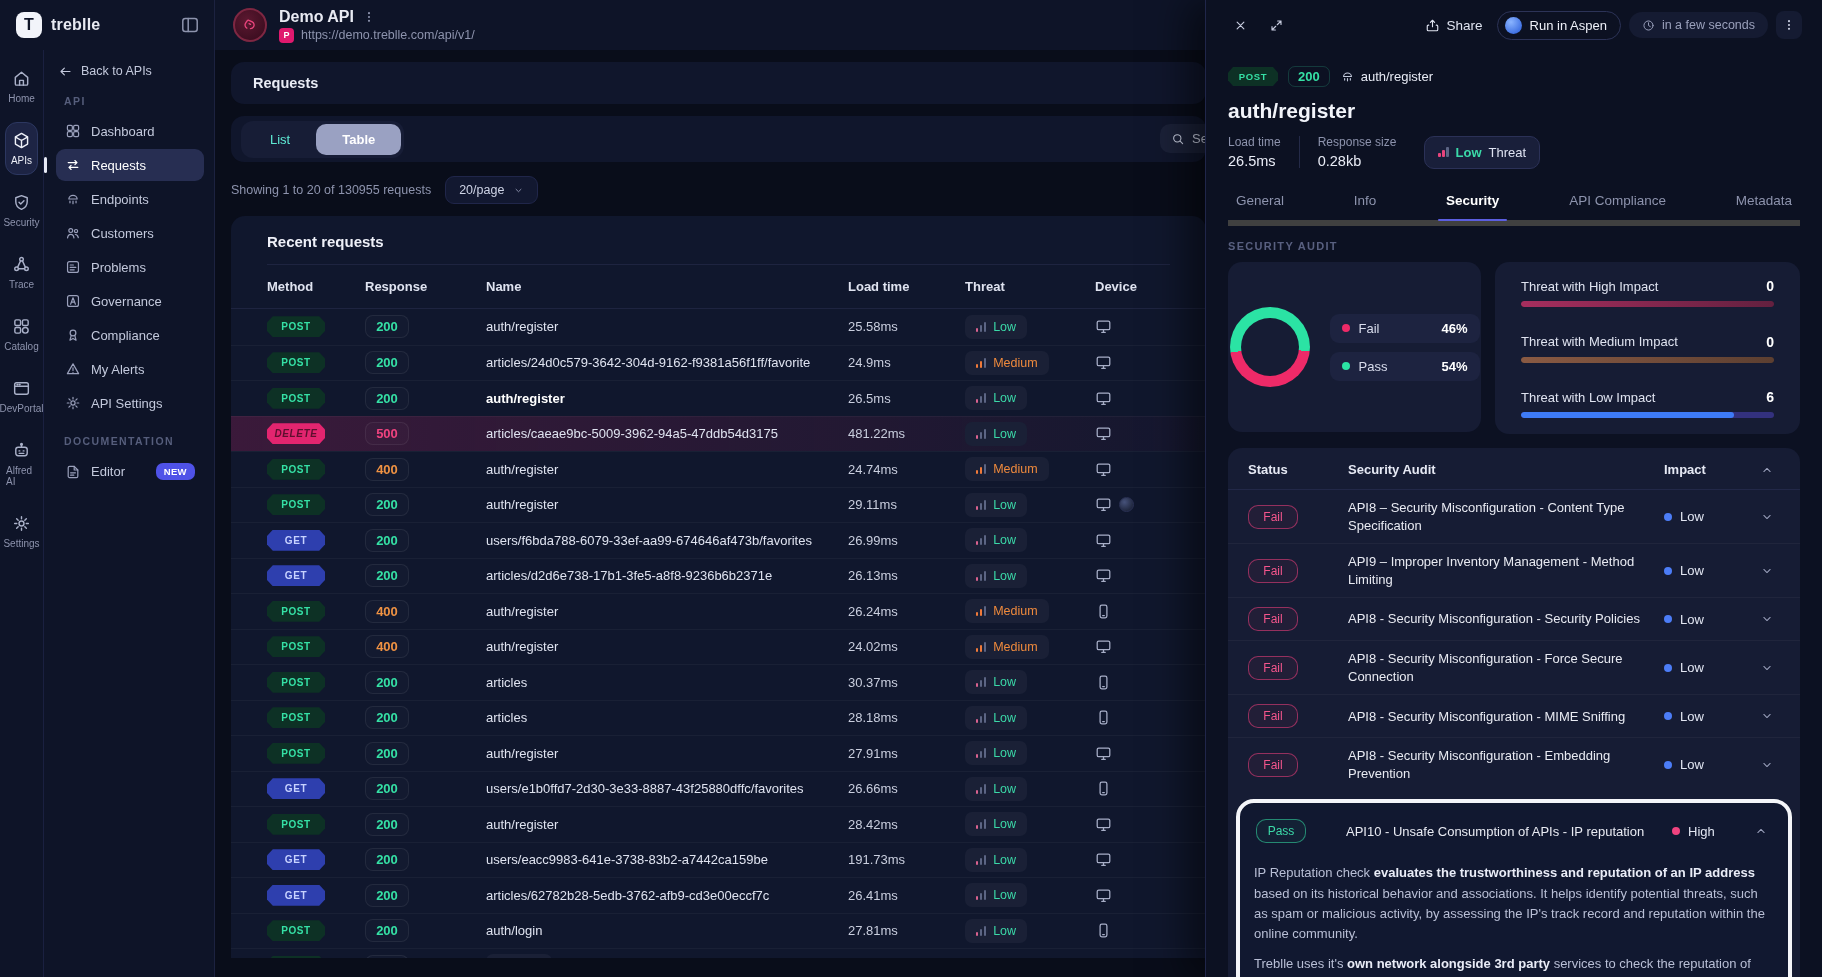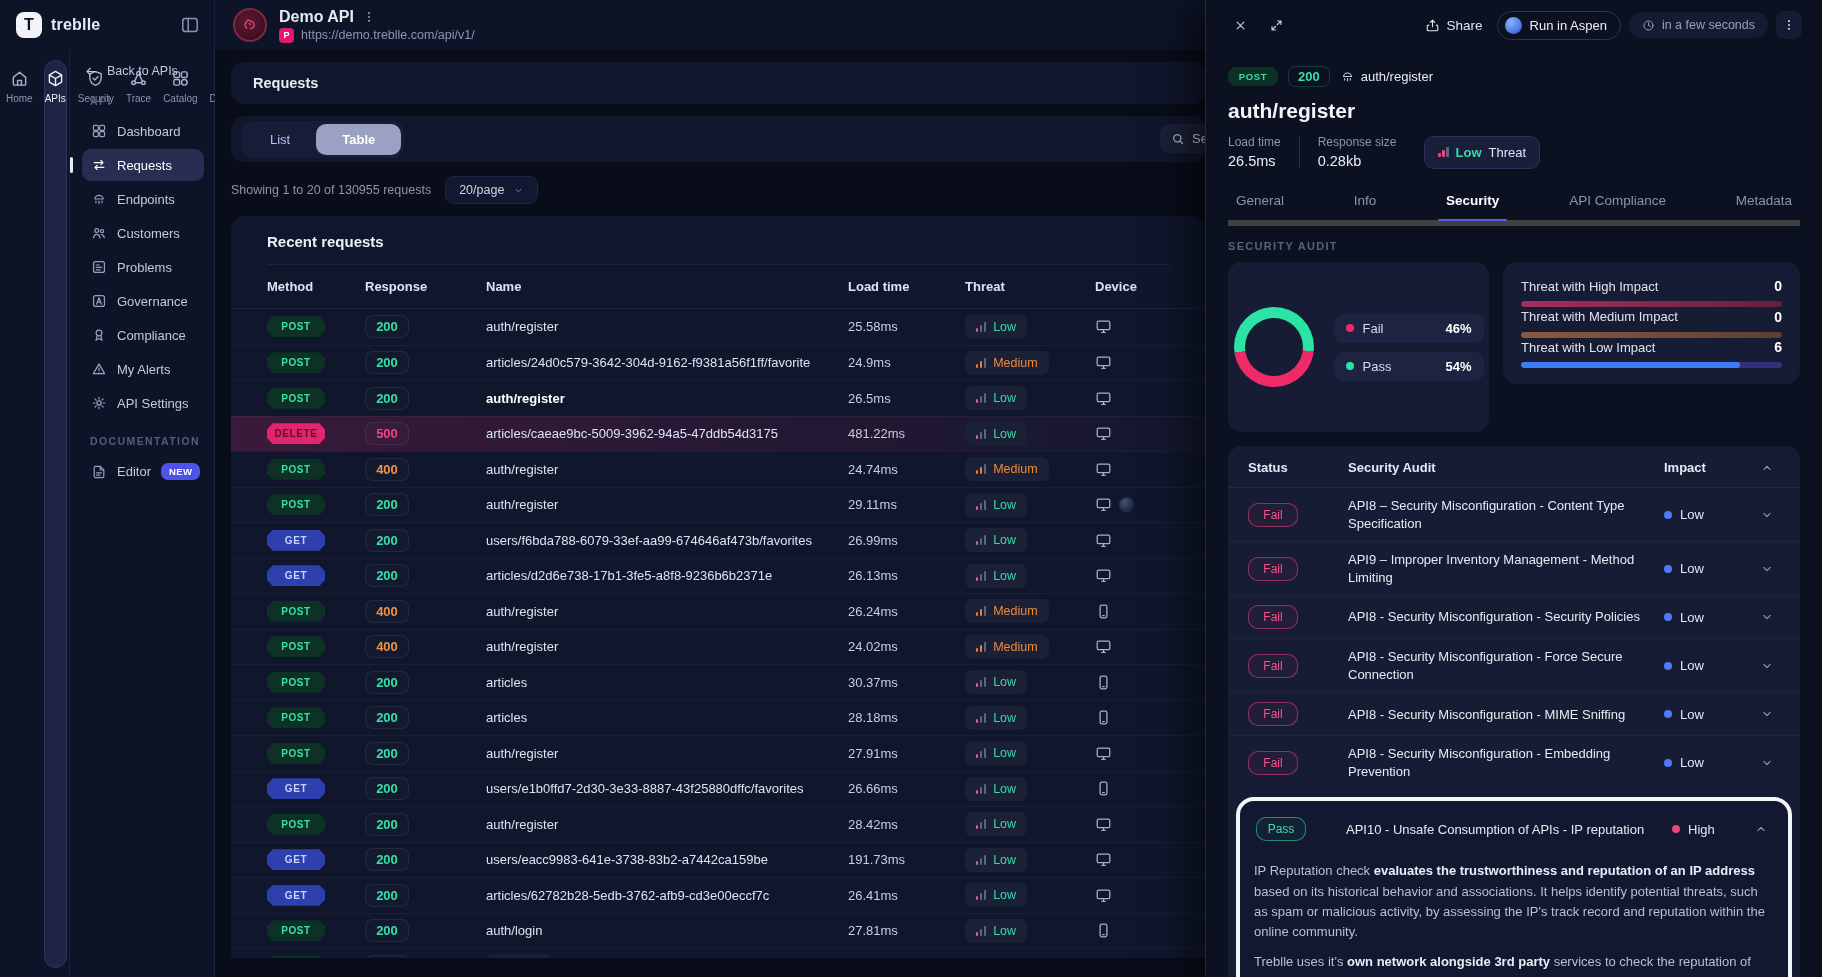--- a/index.html
+++ b/index.html
@@ -13,21 +13,21 @@
   .icon svg { width:100%; height:100%; display:block; }
 
   
   .left { width:215px; flex:none; background:#0e1428; border-right:1px solid #1c2240; display:flex; flex-direction:column; }
   .left-head { height:50px; flex:none; display:flex; align-items:center; justify-content:space-between; padding:0 14px 0 16px; }
   .brand { display:flex; align-items:center; gap:9px; }
   .brand-mark { width:26px; height:26px; background:#f2f4fa; color:#0e1428; border-radius:8px; display:grid; place-items:center; font-weight:800; font-size:16px; }
   .brand-name { font-size:16px; font-weight:700; letter-spacing:.2px; }
   .collapse-btn { width:20px; height:20px; color:#8d93ad; cursor:pointer; }
   .left-body { flex:1; display:flex; min-height:0; }
-  .rail { width:70px; flex:none; border-right:1px solid #1a2040; padding-top:10px; display:flex; flex-direction:row; align-items:stretch; }
+  .rail { width:44px; flex:none; border-right:1px solid #1a2040; padding-top:10px; display:flex; flex-direction:column; align-items:stretch; }
   .rail-item { display:flex; flex-direction:column; align-items:center; gap:5px; padding:8px 0; margin:0 5px 9px; border-radius:12px; border:1px solid transparent; cursor:pointer; }
   .rail-item .icon { width:19px; height:19px; color:#aab1c9; }
   .rail-item .rl { font-size:10px; color:#8d93ad; }
   .rail-item.active { background:#1d2444; border-color:#2c3760; }
   .rail-item.active .rl { color:#eef0f8; }
   .rail-item.active .icon { color:#eef0f8; }
   .subnav { flex:1; padding:12px 10px 0 12px; min-width:0; }
   .back-link { display:flex; gap:8px; color:#c3c9dc; font-size:12.5px; padding:2px 2px 0; cursor:pointer; }
   .back-link .icon { width:15px; height:15px; color:#c3c9dc; }
   .sec-label { margin:16px 8px 8px; font-size:10.5px; font-weight:700; letter-spacing:1.4px; color:#565e7c; }
@@ -47,42 +47,42 @@
   .api-title { font-size:16px; font-weight:700; }
   .kebab-sm { width:14px; height:16px; color:#8d93ad; cursor:pointer; }
   .api-url-row { display:flex; align-items:center; gap:7px; margin-top:2px; }
   .env-badge { width:15px; height:15px; border-radius:4px; background:#e0196e; color:#fff; font-size:9px; font-weight:800; display:grid; place-items:center; }
   .api-url { font-size:12.5px; color:#8d93ad; }
   .main-body { flex:1; padding:12px 0 0 16px; min-height:0; }
   .bar { width:975px; background:#10162c; border-radius:13px; }
   .title-bar { height:42px; display:flex; align-items:center; padding:0 22px; font-size:14.5px; font-weight:600; color:#e9ecf5; margin-bottom:12px; }
   .toggle-bar { height:46px; display:flex; align-items:center; padding:0 10px; position:relative; margin-bottom:14px; }
   .seg { display:flex; background:#171d36; border-radius:12px; padding:3px; }
-  .seg-btn { border:none; background:transparent; color:#c4b5fd; font-size:13px; padding:8px 26px; border-radius:10px; cursor:pointer; font-family:inherit; }
+  .seg-btn { border:none; background:transparent; color:#5eead4; font-size:13px; padding:8px 26px; border-radius:10px; cursor:pointer; font-family:inherit; }
   .seg-btn.active { background:#9aa1c2; color:#fff; font-weight:600; }
   .search-pill { position:absolute; right:-8px; top:8px; width:54px; overflow:hidden; display:flex; align-items:center; gap:7px; background:#1b2138; border-radius:10px; padding:7px 11px; color:#cfd4e6; white-space:nowrap; }
   .search-pill .icon { width:14px; height:14px; color:#cfd4e6; }
   .meta-row { display:flex; align-items:center; gap:14px; margin:2px 0 12px; color:#8d93ad; font-size:12.5px; }
   .page-size { display:flex; align-items:center; gap:9px; background:#121830; border:1px solid #20264a; border-radius:9px; padding:6px 13px; color:#cfd4e6; font-size:12.5px; cursor:pointer; font-family:inherit; }
   .page-size .icon { width:11px; height:11px; color:#9aa0bb; }
   .table-card { width:975px; background:#10172d; border-radius:14px 14px 0 0; height:742px; overflow:hidden; }
   .card-title { padding:17px 36px 14px; font-size:15px; font-weight:600; color:#eef0f8; }
   .hdiv { height:1px; background:#1e2440; margin:0 36px; }
   .t-head, .t-row { display:grid; grid-template-columns:98px 121px 1fr 117px 130px 75px; align-items:center; padding:0 36px; }
   .t-head { height:44px; color:#dfe3f0; font-weight:700; font-size:13px; border-bottom:1px solid #1e2440; }
   .t-row { height:35.5px; font-size:13px; color:#c9cede; border-top:1px solid rgba(255,255,255,.04); cursor:pointer; }
   .t-row:first-child { border-top:none; }
   .t-row.error { background:linear-gradient(90deg, rgba(227,37,111,.20), rgba(227,37,111,.02)); }
   .t-row .name { color:#dfe3f0; white-space:nowrap; overflow:hidden; text-overflow:ellipsis; padding-right:18px; }
   .t-row.selected .name { color:#ffffff; font-weight:700; }
   .m-badge { display:inline-block; width:58px; text-align:center; font-size:10px; font-weight:700; letter-spacing:.6px; padding:5px 0;
     clip-path:polygon(10% 0,90% 0,100% 30%,100% 70%,90% 100%,10% 100%,0 70%,0 30%); }
   .m-badge.post { background:#0d3125; color:#35e0a5; }
   .m-badge.get { background:#2e3fae; color:#c7d2ff; }
-  .m-badge.delete { background:#e3256f; color:#5e0f2e; }
+  .m-badge.delete { background:#e3256f; color:#5e0f2e;font-style:italic; }
   .r-pill { display:inline-block; min-width:44px; text-align:center; padding:3px 10px; border:1px solid rgba(255,255,255,.07); border-radius:8px; background:rgba(255,255,255,.015); font-weight:600; }
   .r-pill.s200 { color:#35e0a5; }
   .r-pill.s400 { color:#ef9243; }
   .r-pill.s500 { color:#f0437f; }
   .threat { display:inline-flex; align-items:center; gap:7px; background:#1a2036; border-radius:7px; padding:5px 11px; font-size:12.5px; }
   .threat.low { color:#3bd9a8; }
   .threat.medium { color:#ef8a3d; }
   .tbars { display:inline-flex; align-items:flex-end; gap:1.5px; height:10px; }
   .tbars i { display:block; width:2.4px; border-radius:1px; background:#5c6584; }
   .tbars i:nth-child(1){ height:4px; } .tbars i:nth-child(2){ height:7px; } .tbars i:nth-child(3){ height:10px; }
@@ -131,21 +131,21 @@
   .cards-row { display:flex; gap:14px; }
   .pcard { background:#161c34; border-radius:14px; }
   .donut-card { flex:1; height:170px; display:flex; align-items:center; justify-content:center; gap:20px; }
   .donut { width:80px; height:80px; border-radius:50%; position:relative; }
   .donut::after { content:""; position:absolute; inset:11px; border-radius:50%; background:#161c34; }
   .legend { display:flex; flex-direction:column; gap:9px; }
   .lg-pill { width:150px; display:flex; align-items:center; gap:9px; background:#1d2340; border-radius:9px; padding:7px 12px; }
   .dot { width:8px; height:8px; border-radius:50%; flex:none; }
   .lg-label { flex:1; color:#d8dcec; font-size:13px; }
   .lg-pct { color:#fff; font-weight:700; font-size:13px; }
-  .impact-card { flex:1; height:122px; padding:16px 18px; display:flex; flex-direction:column; justify-content:space-between; }
+  .impact-card { flex:1; height:172px; padding:16px 26px; display:flex; flex-direction:column; justify-content:space-between; }
   .imp-row { display:flex; align-items:center; justify-content:space-between; margin-bottom:7px; }
   .imp-label { color:#dfe3f0; font-size:13px; }
   .imp-val { color:#fff; font-size:14px; font-weight:600; }
   .imp-bar { height:6px; border-radius:3px; overflow:hidden; }
   .imp-fill { display:block; height:100%; border-radius:3px; }
   .audit-card { margin-top:14px; padding-bottom:4px; }
   .a-head { display:grid; grid-template-columns:90px 1fr 86px 20px; gap:10px; align-items:center; padding:14px 20px 12px; border-bottom:1px solid #222848; color:#e6e9f4; font-weight:700; font-size:13px; }
   .a-head .icon, .a-chev { width:14px; height:14px; color:#9aa0bb; }
   .a-row { display:grid; grid-template-columns:90px 1fr 86px 20px; gap:10px; align-items:center; padding:9px 20px; cursor:pointer; }
   .a-row + .a-row { border-top:1px solid rgba(255,255,255,.045); }

